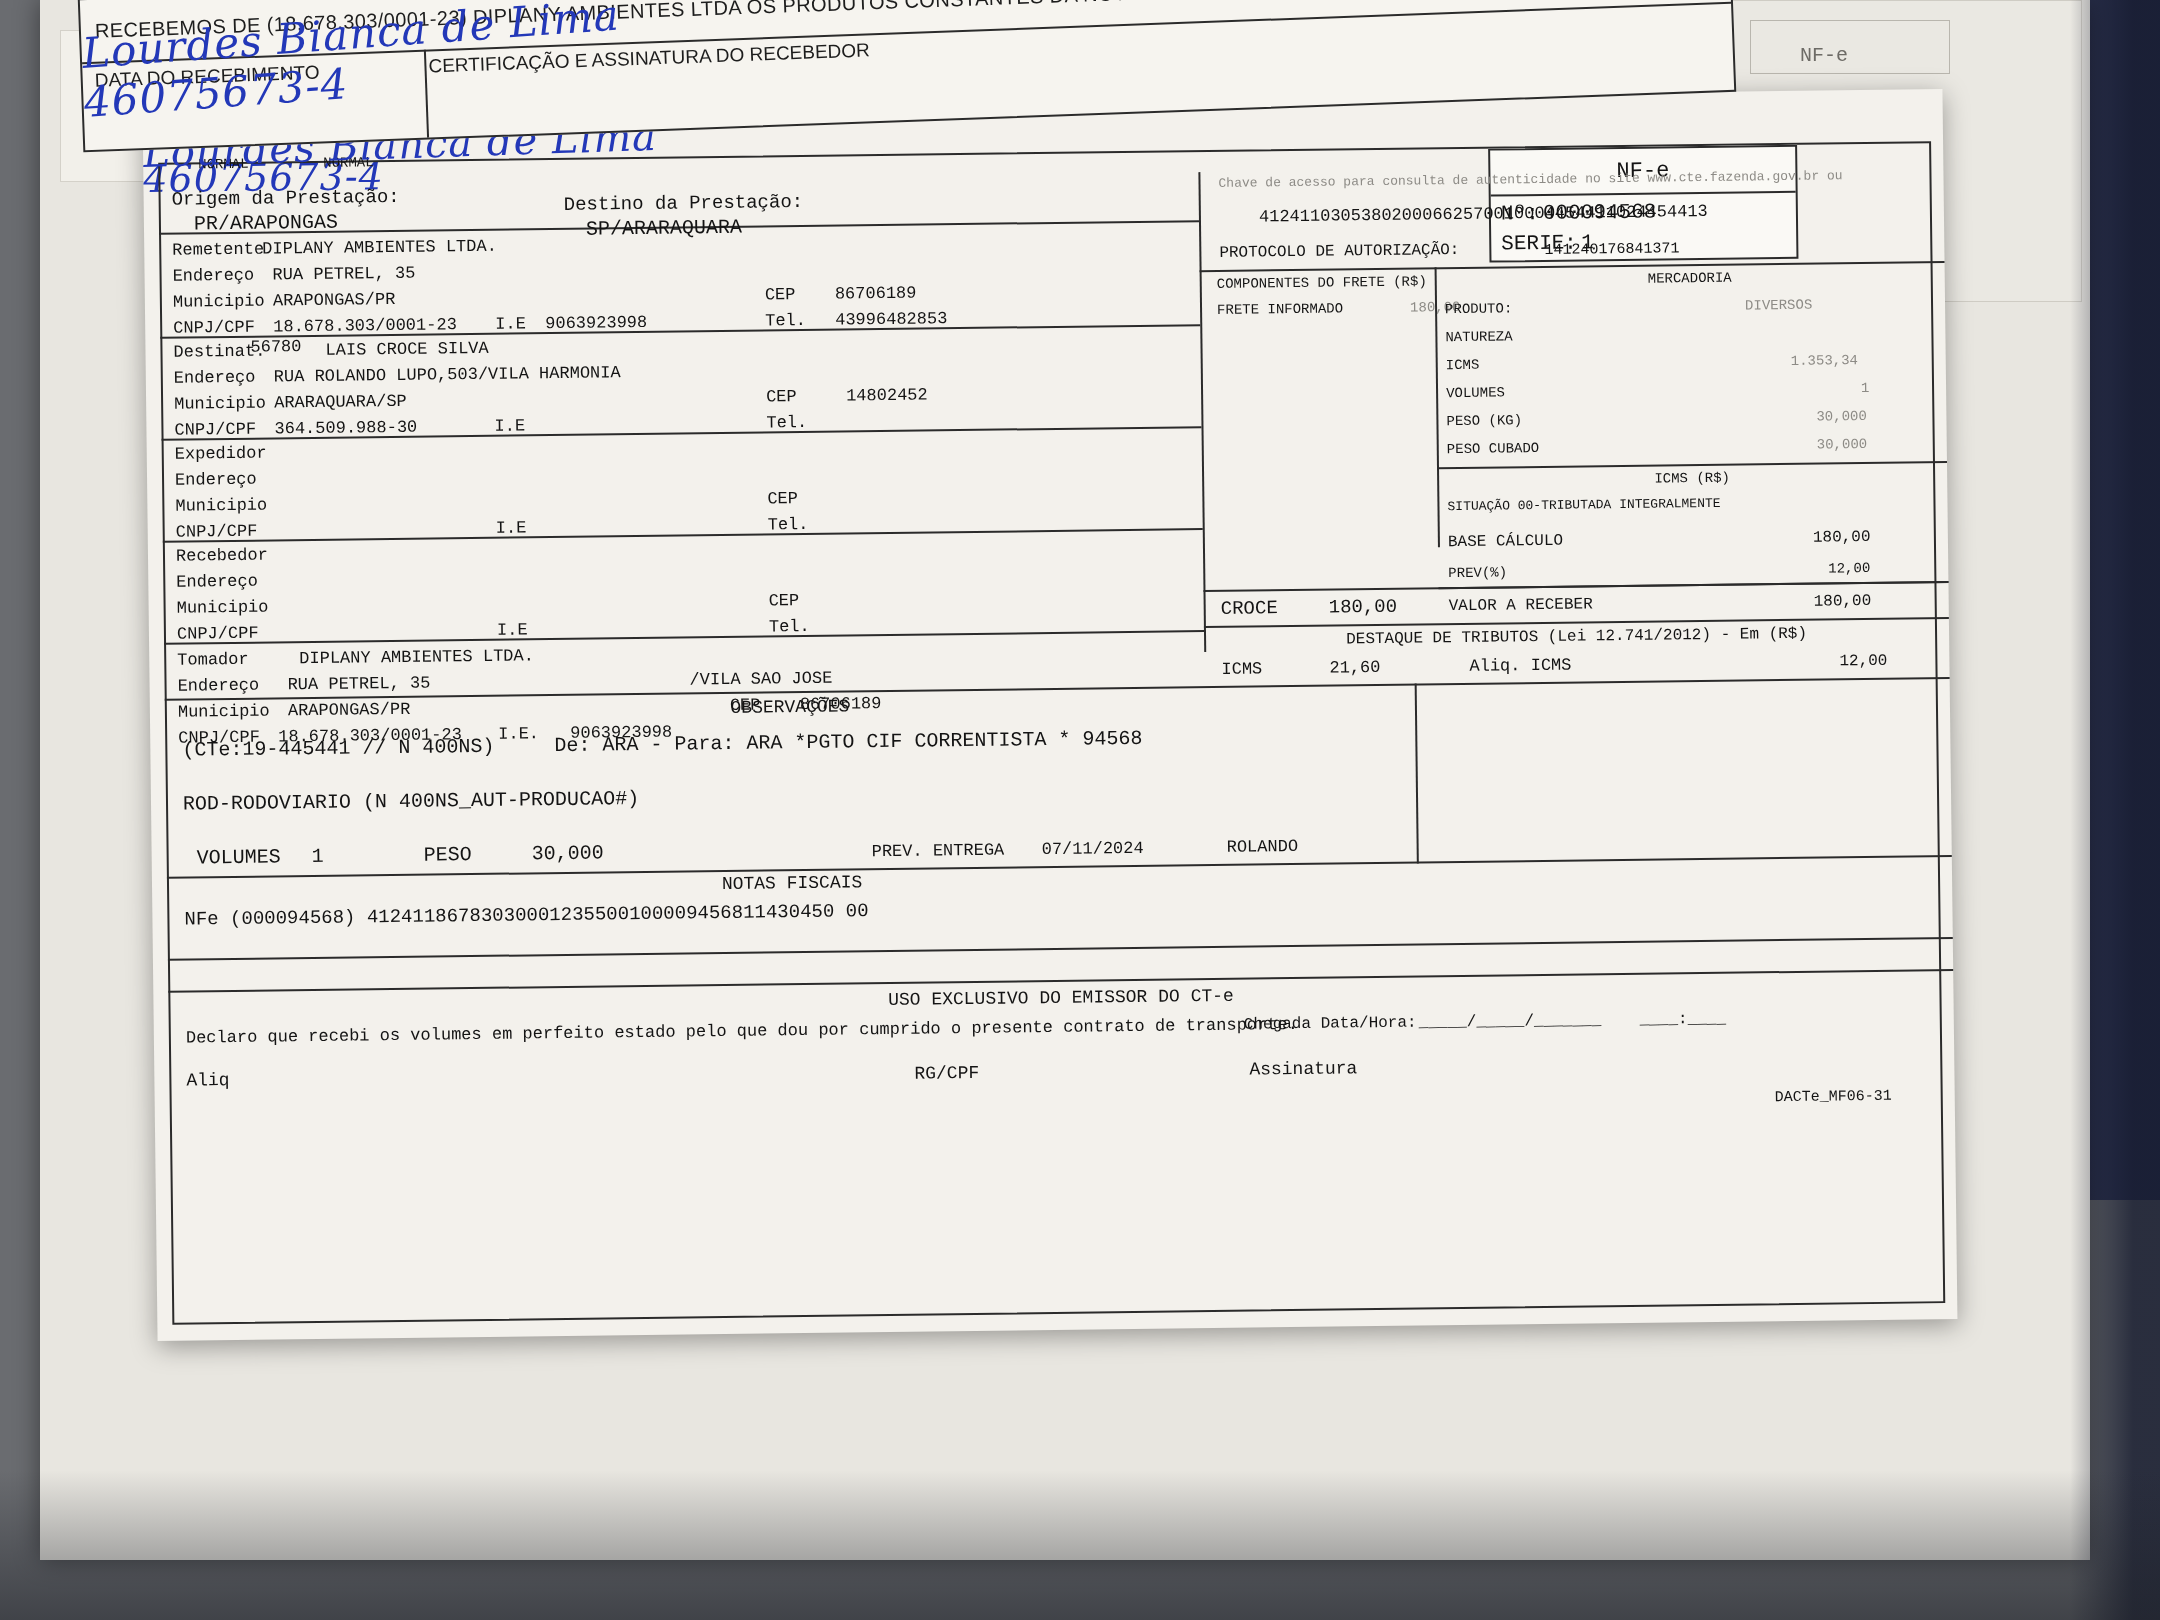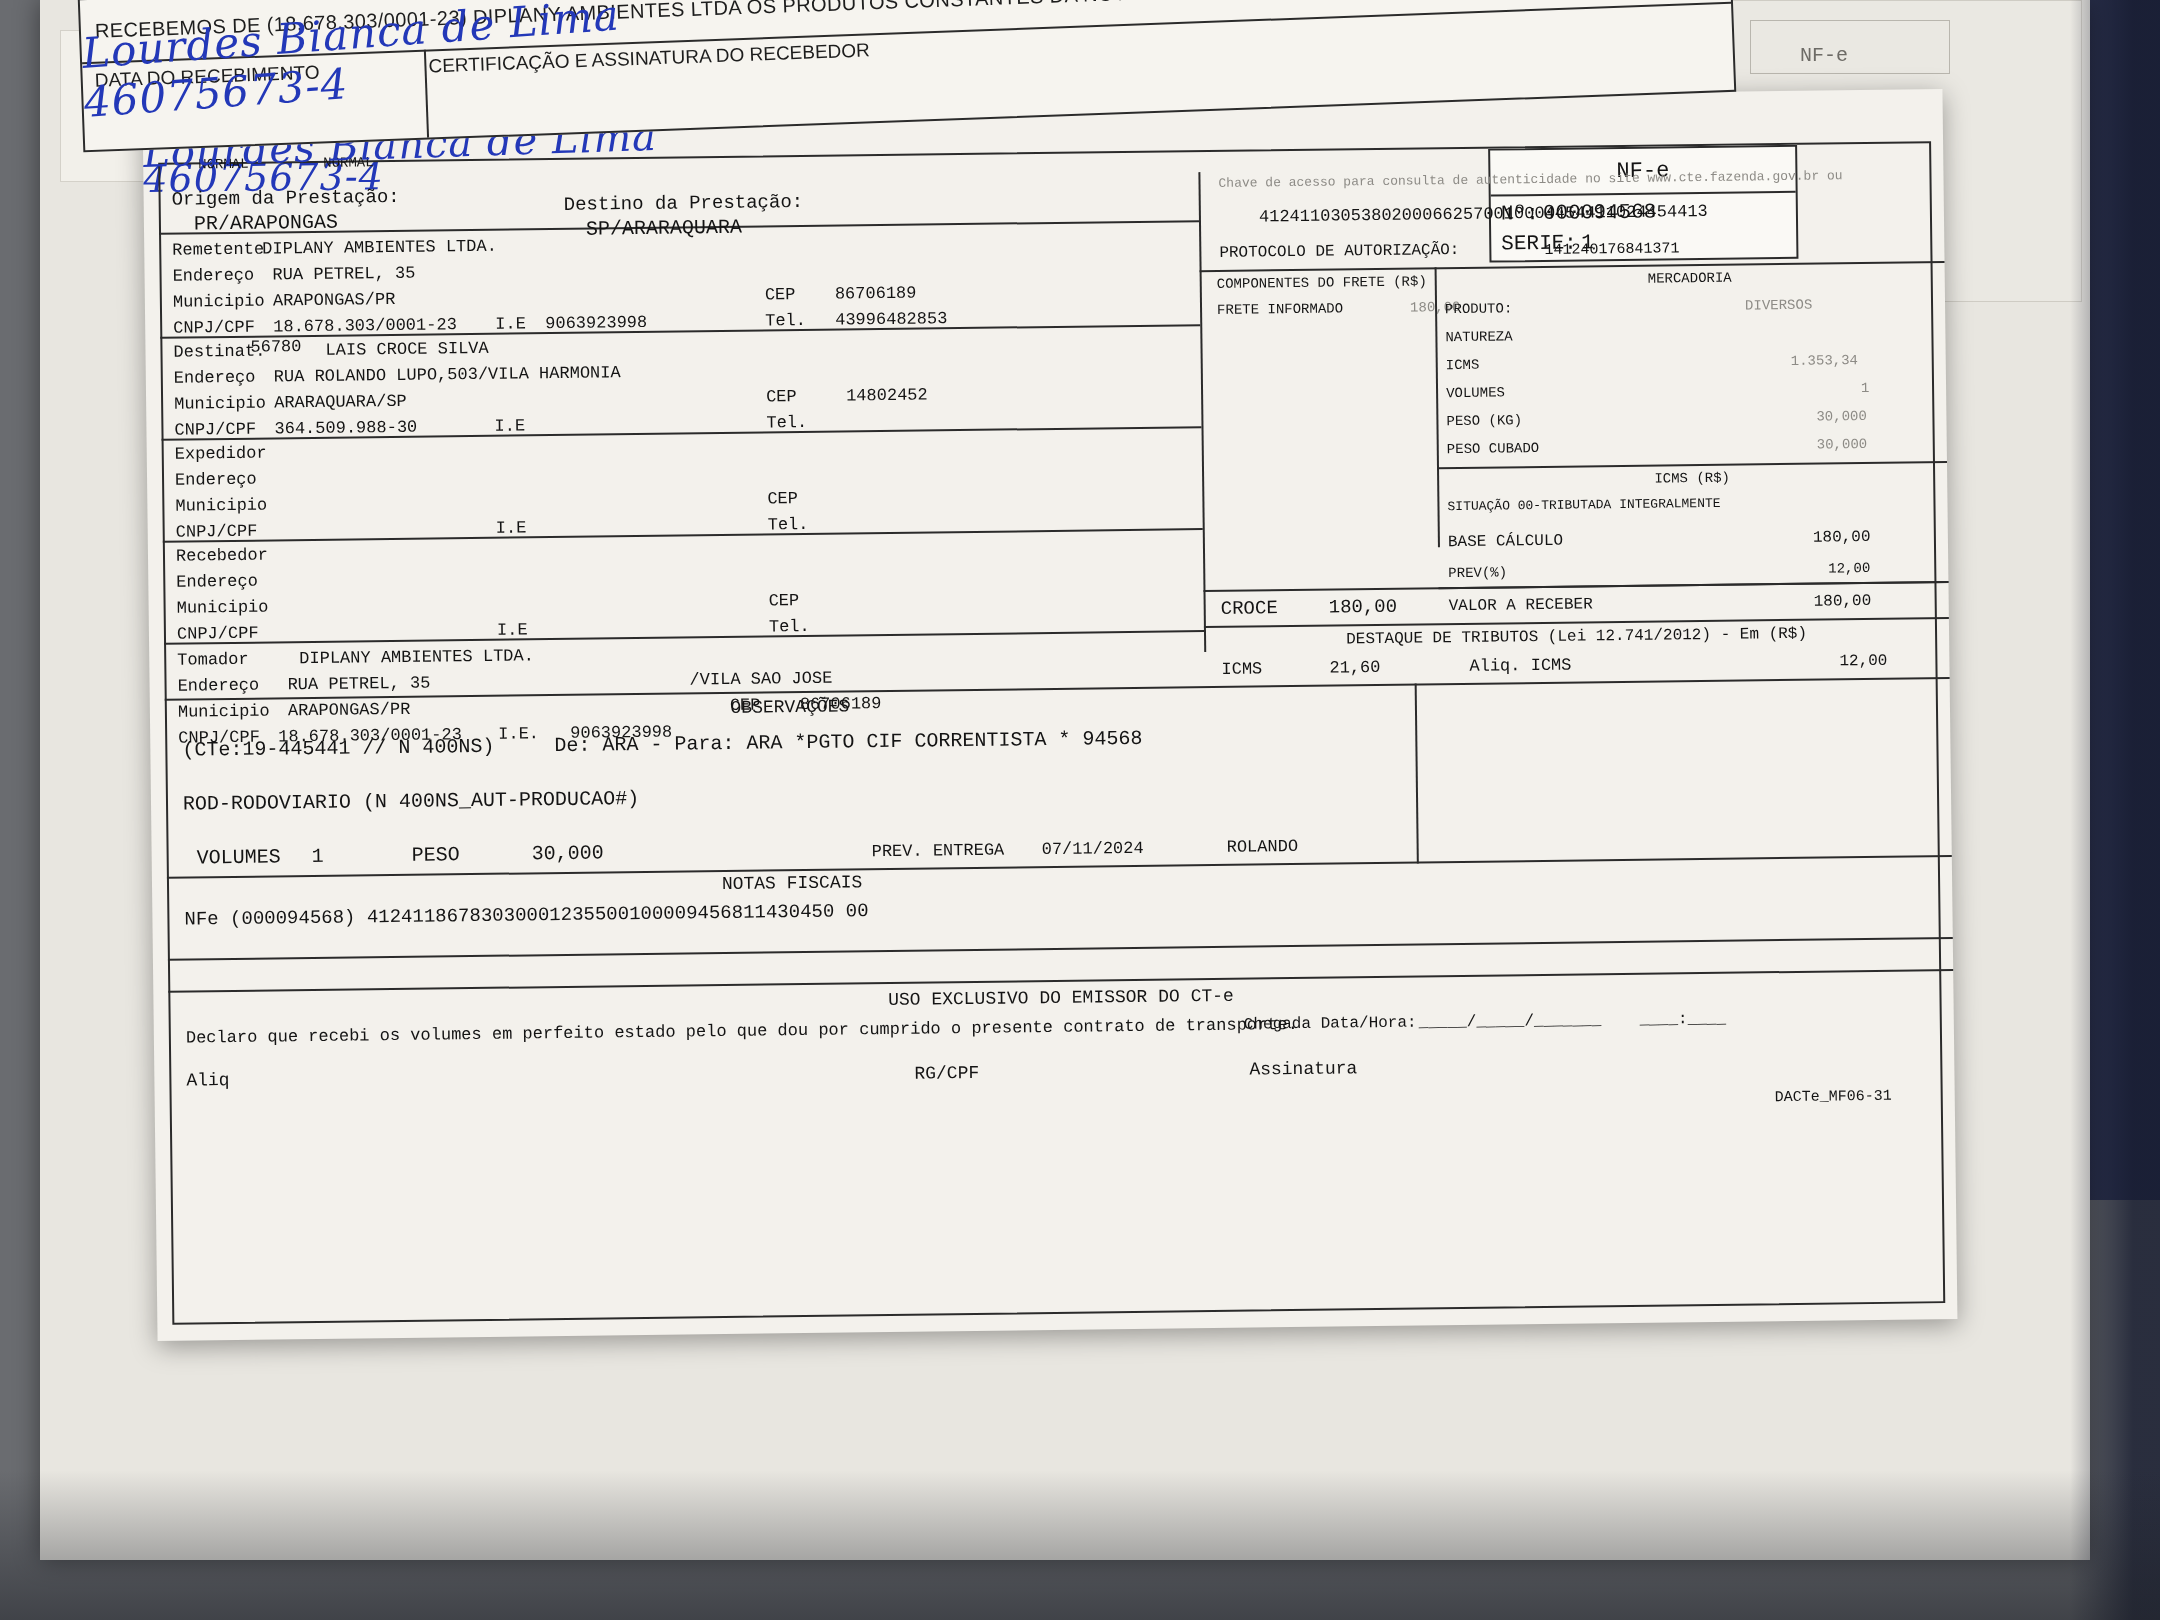--- a/index.html
+++ b/index.html
@@ -208,21 +208,21 @@
   <div class="t s17" style="left:1180px;top:562px;">21,60</div>
   <div class="t s17" style="left:1320px;top:562px;">Aliq. ICMS</div>
   <div class="t s16" style="left:1690px;top:562px;">12,00</div>
   <div style="position:absolute;left:15px;top:588px;width:1785px;height:2px;background:#2b2b2b;"></div>
 
   <div class="t s18 ctr" style="left:15px;top:594px;width:1250px;">OBSERVAÇÕES</div>
   <div class="t s20" style="left:32px;top:628px;">(CTe:19-445441 // N 400NS)     De: ARA - Para: ARA *PGTO CIF CORRENTISTA * 94568</div>
   <div class="t s20" style="left:32px;top:682px;">ROD-RODOVIARIO (N 400NS_AUT-PRODUCAO#)</div>
   <div class="t s20" style="left:45px;top:736px;">VOLUMES</div>
   <div class="t s20" style="left:160px;top:736px;">1</div>
-  <div class="t s20" style="left:260px;top:736px;">PESO</div>
+  <div class="t s20" style="left:272px;top:736px;">PESO</div>
   <div class="t s20" style="left:380px;top:736px;">30,000</div>
   <div class="t s17" style="left:720px;top:740px;">PREV. ENTREGA</div>
   <div class="t s17" style="left:890px;top:740px;">07/11/2024</div>
   <div class="t s17" style="left:1075px;top:740px;">ROLANDO</div>
   <div style="position:absolute;left:1265px;top:588px;width:2px;height:180px;background:#2b2b2b;"></div>
   <div style="position:absolute;left:15px;top:766px;width:1785px;height:2px;background:#2b2b2b;"></div>
 
   <div class="t s18 ctr" style="left:15px;top:770px;width:1250px;">NOTAS FISCAIS</div>
   <div class="t s19" style="left:32px;top:798px;">NFe (000094568) 41241186783030001235500100009456811430450 00</div>
   <div style="position:absolute;left:15px;top:848px;width:1785px;height:2px;background:#2b2b2b;"></div>

